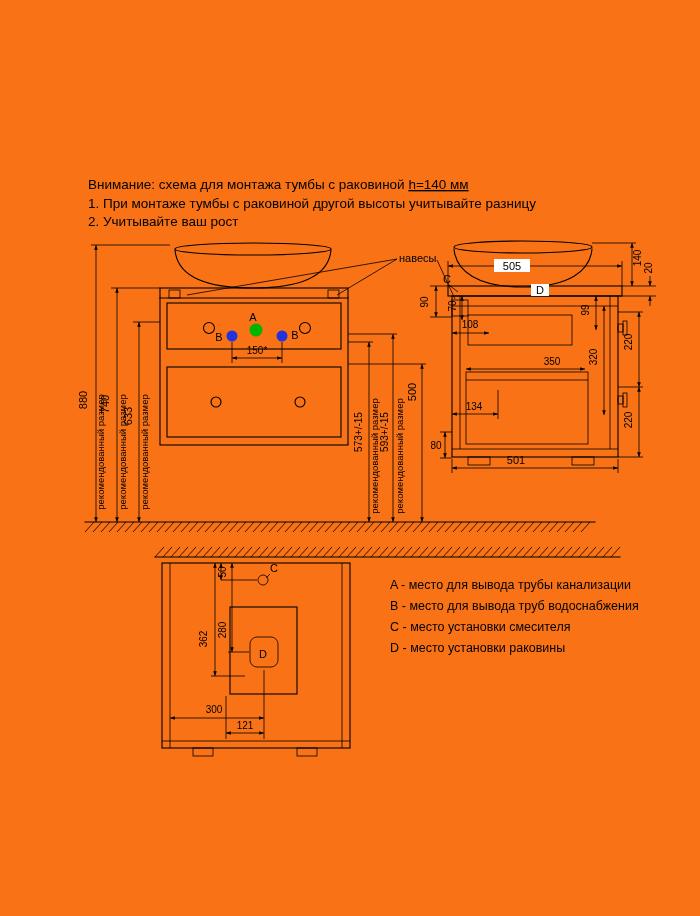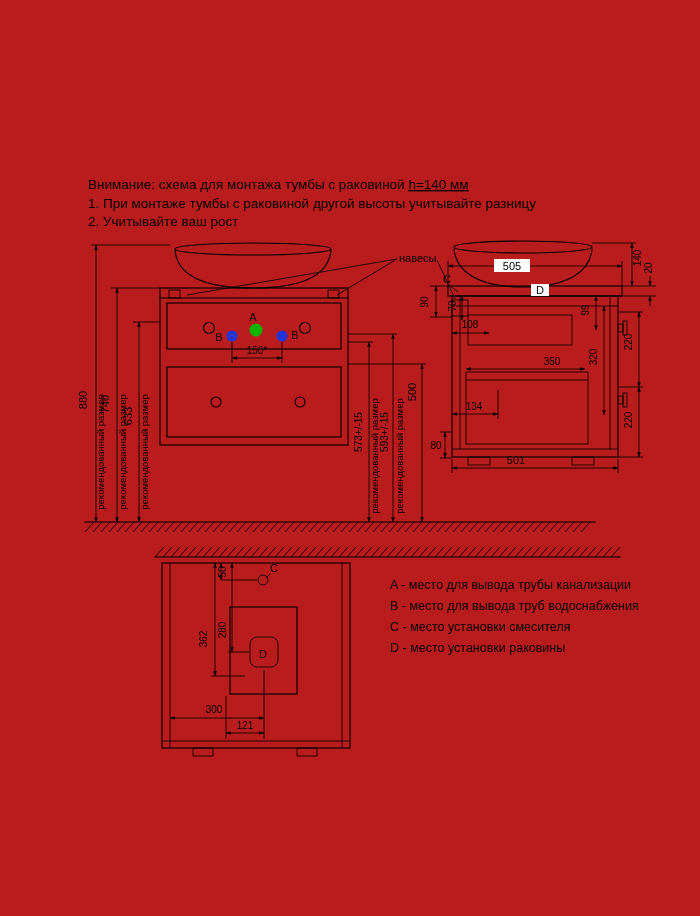--- a/index.html
+++ b/index.html
@@ -1,16 +1,16 @@
 <!DOCTYPE html>
 <html><head>
 <meta charset="utf-8">
 <style>
   html,body{margin:0;padding:0;background:#fff;}
-  .page{width:700px;height:916px;position:relative;background:#b91c1c;margin:0 auto;overflow:hidden;}
+  .page{width:700px;height:916px;position:relative;background:#f97316;margin:0 auto;overflow:hidden;}
   svg{display:block;}
   .ln{fill:none;stroke:#000;stroke-width:1.1;stroke-linecap:square;}
   .tn{fill:none;stroke:#000;stroke-width:0.8;}
   .dl{fill:none;stroke:#000;stroke-width:0.8;marker-start:url(#arr);marker-end:url(#arr);}
   .ae{fill:none;stroke:#000;stroke-width:0.8;marker-end:url(#arr);}
   text{font-family:"Liberation Sans","DejaVu Sans",sans-serif;fill:#000;}
   .t13{font-size:13.5px;}
   .t12{font-size:12.5px;}
   .t11{font-size:11px;}
   .t10{font-size:10px;}

